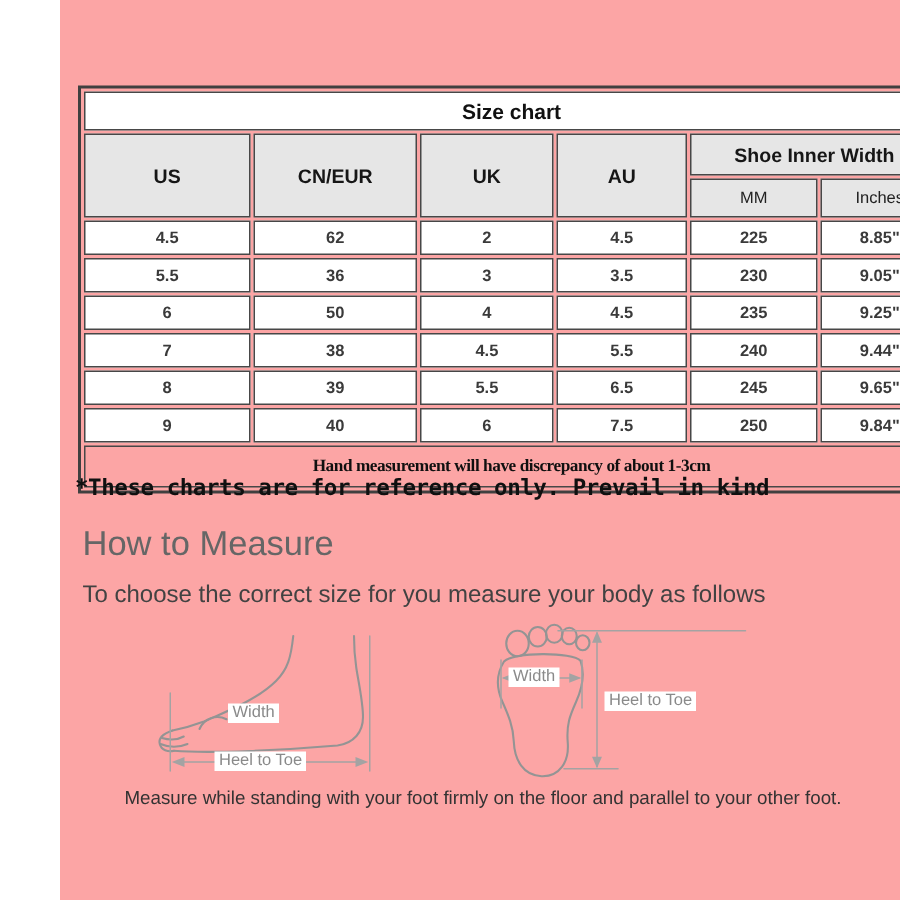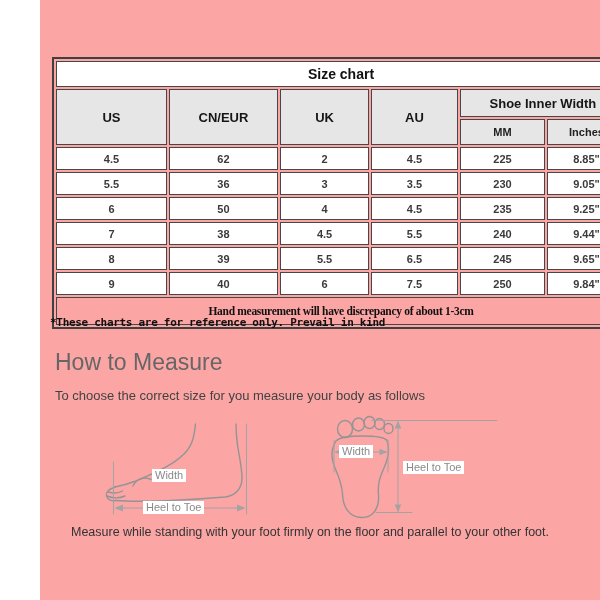--- a/index.html
+++ b/index.html
@@ -6,33 +6,33 @@
   .page{position:relative;width:600px;height:600px;background:#fca5a5;overflow:hidden;
         font-family:"Liberation Sans",sans-serif;margin-left:40px;}
 
   
   table.sizechart{position:absolute;left:12px;top:57px;width:578px;
 Forward        border-collapse:collapse;border:2px solid #404040;table-layout:fixed;}
   table.sizechart td,table.sizechart th{border:1px solid #474747;text-align:center;
         vertical-align:middle;padding:0;}
   td.title{height:24px;font-size:14px;font-weight:bold;color:#111;background:#fff;}
   tr.hdr1 th{height:26px;background:#e6e6e6;font-size:13px;font-weight:bold;color:#161616;}
-  tr.hdr2 th{height:24px;background:#e6e6e6;font-size:11px;font-weight:bold;color:#222;}
+  tr.hdr2 th{height:24px;background:#e6e6e6;font-size:11px;font-weight:normal;color:#222;}
   tr.datarow td{height:21px;font-size:11px;color:#3a3a3a;background:#fff;font-weight:bold;}
   td.tnote{height:26px;font-family:Liberation Serif, serif;
         font-weight:bold;font-size:11.5px;color:#101010;letter-spacing:-0.3px;}
 
   
   .disclaimer{position:absolute;left:10px;top:316px;
         font-family:"DejaVu Sans Mono","Liberation Mono",monospace;
-        font-weight:bold;font-size:11px;color:#101010;letter-spacing:-0.3px;}
+        font-weight:bold;font-size:15px;color:#101010;letter-spacing:-0.3px;}
   .howto-title{position:absolute;left:15px;top:349px;font-size:23px;color:#666;}
-  .howto-intro{position:absolute;left:15px;top:388px;font-size:13px;color:#424242;}
+  .howto-intro{position:absolute;left:15px;top:388px;font-size:16px;color:#424242;}
   .measure-footer{position:absolute;left:0;top:525px;width:540px;text-align:center;
-        font-size:12.5px;color:#333;}
+        font-size:12.5px;color:#333;padding-left:12px;}
 
   
   .diagram-svg{position:absolute;left:0;top:400px;}
   .diagram-label{position:absolute;font-size:11px;color:#8a8a8a;background:#fff;
         padding:0 3px;line-height:13px;white-space:nowrap;}
   .lbl-side-width{left:112px;top:469px;}
   .lbl-side-h2t{left:103px;top:501px;}
   .lbl-sole-width{left:299px;top:445px;}
   .lbl-sole-h2t{left:363px;top:461px;}
 </style>

